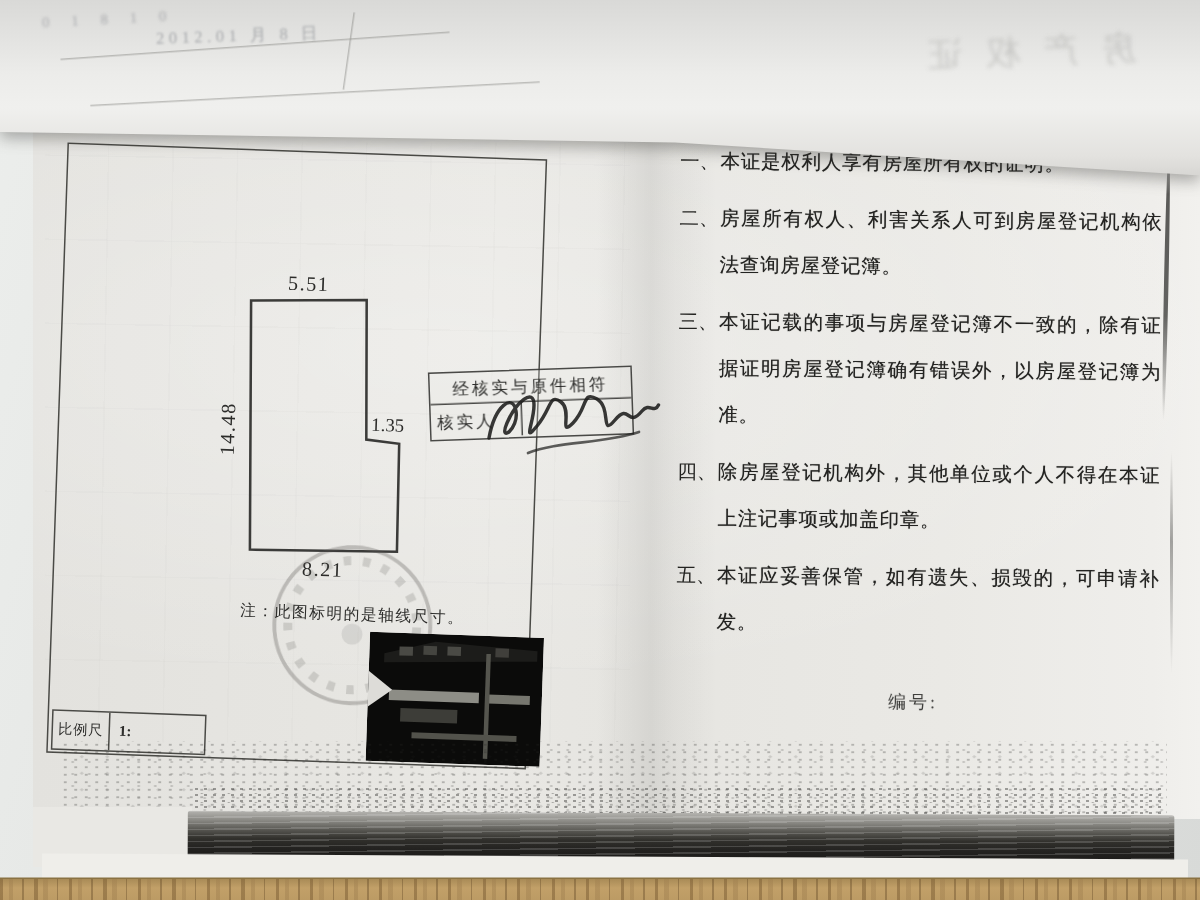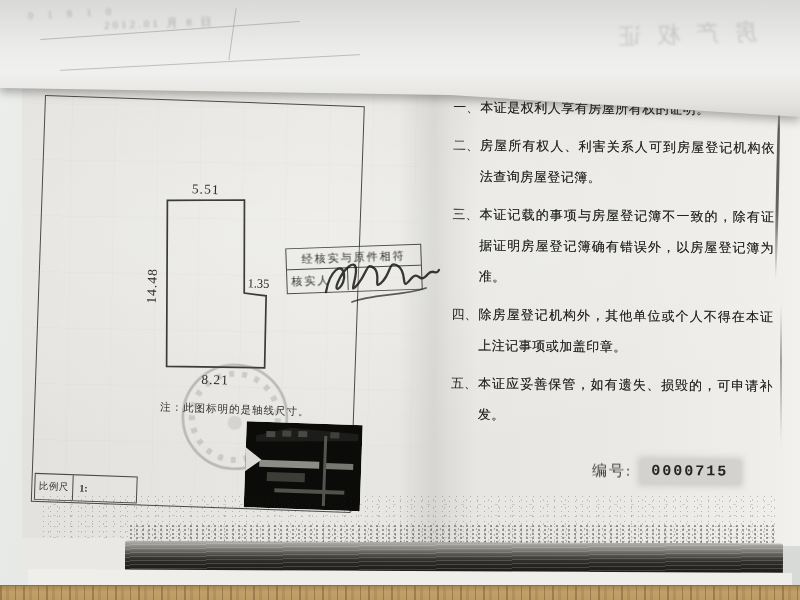--- a/index.html
+++ b/index.html
@@ -51,21 +51,21 @@
   .vstamp .r2 span{width:56px;padding-left:4px;font-size:11px;letter-spacing:2px;
     border-right:1.4px solid rgba(45,45,42,0.85);height:100%;display:flex;align-items:center;filter:blur(0.25px);}
   .sig{position:absolute;left:322px;top:250px;overflow:visible;}
   
   .notes{position:absolute;left:452px;top:93px;width:322px;transform:rotate(0.5deg);color:#232321;}
   .note-item{display:flex;margin-bottom:7px;}
   .note-num{width:27px;flex:none;font-size:13px;line-height:31px;}
   .note-text{flex:1;font-size:13px;line-height:31px;text-align:justify;letter-spacing:0.5px;
     text-shadow:0 0 0.5px rgba(35,35,33,0.6);}
   .serial{position:absolute;left:592px;top:460px;display:flex;align-items:center;gap:9px;transform:rotate(0.5deg);}
-  .serial .lab{font-size:15px;color:#3a3a38;letter-spacing:2px;filter:blur(0.2px);text-align:right;}
+  .serial .lab{font-size:12px;color:#3a3a38;letter-spacing:2px;filter:blur(0.2px);text-align:right;}
   .serial .val{font-family:"Liberation Mono",monospace;font-weight:bold;font-size:15px;color:#242422;
     letter-spacing:2px;background:#d3d2ce;padding:3px 12px 3px 10px;box-shadow:0 0 6px 3px rgba(180,179,175,0.55);}
   .rp-border{position:absolute;left:776px;top:96px;width:3px;height:185px;border-radius:50%;
     background:linear-gradient(180deg,rgba(40,40,38,0) 0%,rgba(40,40,38,0.75) 18%,rgba(40,40,38,0.7) 62%,rgba(40,40,38,0) 100%);
     transform:rotate(1.2deg);}
   .rp-border2{position:absolute;left:780px;top:300px;width:2px;height:150px;border-radius:50%;
     background:linear-gradient(180deg,rgba(40,40,38,0) 0%,rgba(40,40,38,0.4) 40%,rgba(40,40,38,0) 100%);}
   
   .speckle{position:absolute;left:40px;top:494px;width:738px;height:50px;opacity:.5;
     background-image:radial-gradient(rgba(40,40,38,0.55) 0.8px, transparent 1px),
@@ -168,21 +168,20 @@
       <div class="note-text">除房屋登记机构外，其他单位或个人不得在本证上注记事项或加盖印章。</div>
     </div>
     <div class="note-item">
       <div class="note-num">五、</div>
       <div class="note-text">本证应妥善保管，如有遗失、损毁的，可申请补发。</div>
     </div>
   </div>
 
   <div class="serial">
     <span class="lab">编号:</span>
-    <span class="val">0000715</span>
   </div>
 
   <div class="rp-border"></div>
   <div class="rp-border2"></div>
 
   <div class="curl-wrap">
     <div class="curl">
       <div class="curl-line" style="left:40px;top:30px;width:260px;transform:rotate(-4deg);"></div>
       <div class="curl-line" style="left:60px;top:62px;width:300px;transform:rotate(-3deg);"></div>
       <div class="curl-line" style="left:232px;top:8px;width:1px;height:52px;transform:rotate(8deg);"></div>

